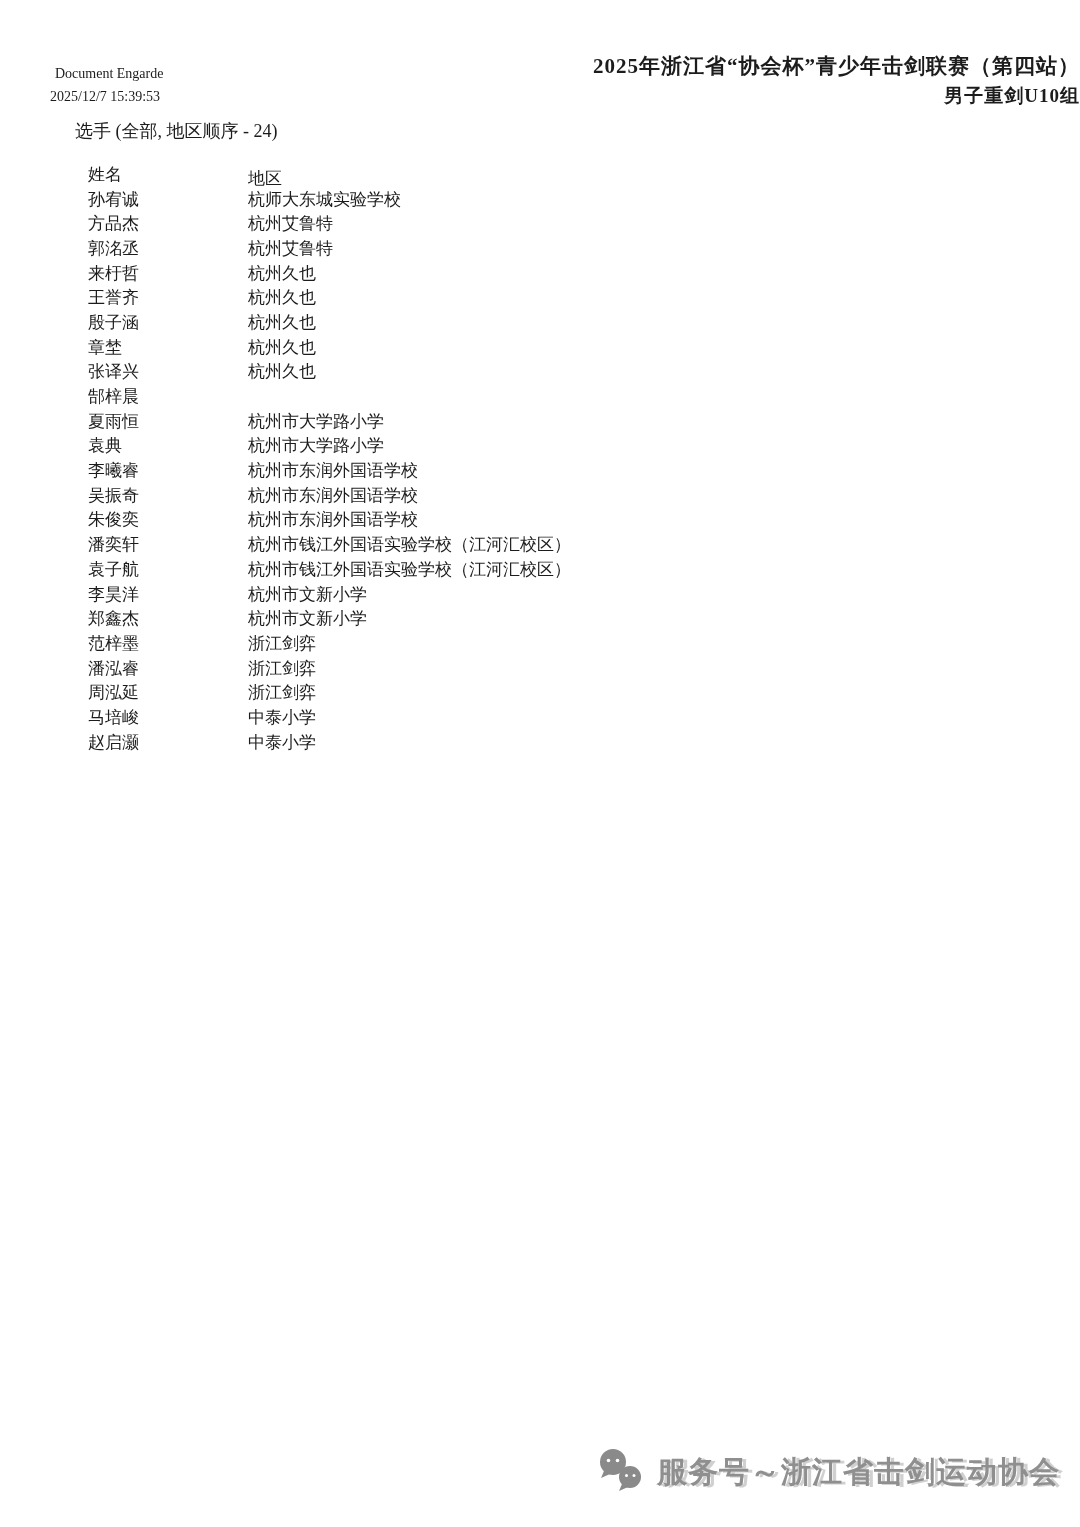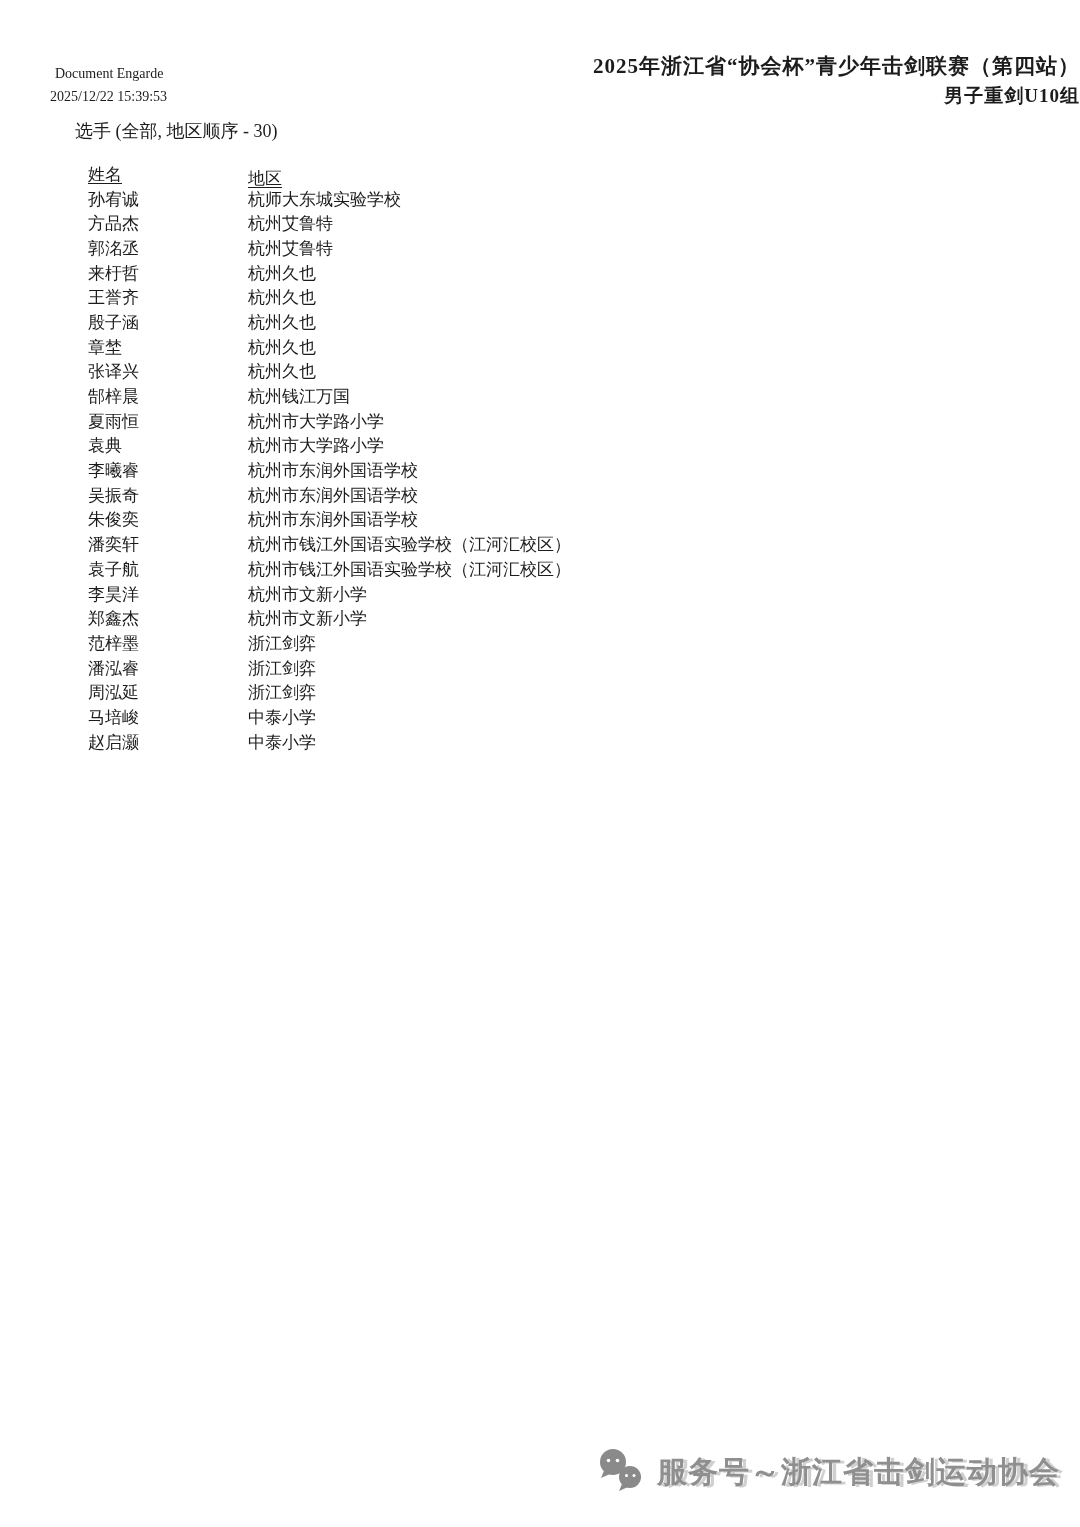--- a/index.html
+++ b/index.html
@@ -72,21 +72,20 @@
     white-space: nowrap;
   }
   .trow .cname {
     width: 160px;
     flex: 0 0 160px;
   }
   .trow .cregion {
     flex: 1 1 auto;
   }
   .thead .cname, .thead .cregion {
-    text-decoration: underline;
     text-underline-offset: 3px;
     text-decoration-thickness: 1px;
   }
   .thead .cregion { flex: 0 0 auto; width: auto; margin-top: 8px; }
 
   
   .watermark {
     position: absolute;
     left: 598px;
     top: 1448px;
@@ -104,29 +103,29 @@
     color: #8f8f8f;
     text-shadow: 4px 1px 0 rgba(150,150,150,0.45);
   }
   .wm-icon svg { display: block; }
 </style>
 </head>
 <body>
 
 <div class="doc-meta">
   <div class="app-name">Document Engarde</div>
-  <div>2025/12/22 15:39:53</div>
+  <div>2025/12/7 15:39:53</div>
 </div>
 
 <div class="titles">
   <div class="title-main">2025年浙江省“协会杯”青少年击剑联赛（第四站）</div>
   <div class="title-sub">男子重剑U10组</div>
 </div>
 
-<div class="section-label">选手 (全部, 地区顺序 - 30)</div>
+<div class="section-label">选手 (全部, 地区顺序 - 24)</div>
 
 <div class="players-table">
   <div class="trow thead">
     <span class="cname">姓名</span>
     <span class="cregion">地区</span>
   </div>
 
   <div class="trow">
     <span class="cname">孙宥诚</span>
     <span class="cregion">杭师大东城实验学校</span>
@@ -162,21 +161,20 @@
     <span class="cregion">杭州久也</span>
   </div>
 
   <div class="trow">
     <span class="cname">张译兴</span>
     <span class="cregion">杭州久也</span>
   </div>
 
   <div class="trow">
     <span class="cname">郜梓晨</span>
-    <span class="cregion">杭州钱江万国</span>
   </div>
 
 
   <div class="trow">
     <span class="cname">夏雨恒</span>
     <span class="cregion">杭州市大学路小学</span>
   </div>
 
   <div class="trow">
     <span class="cname">袁典</span>

